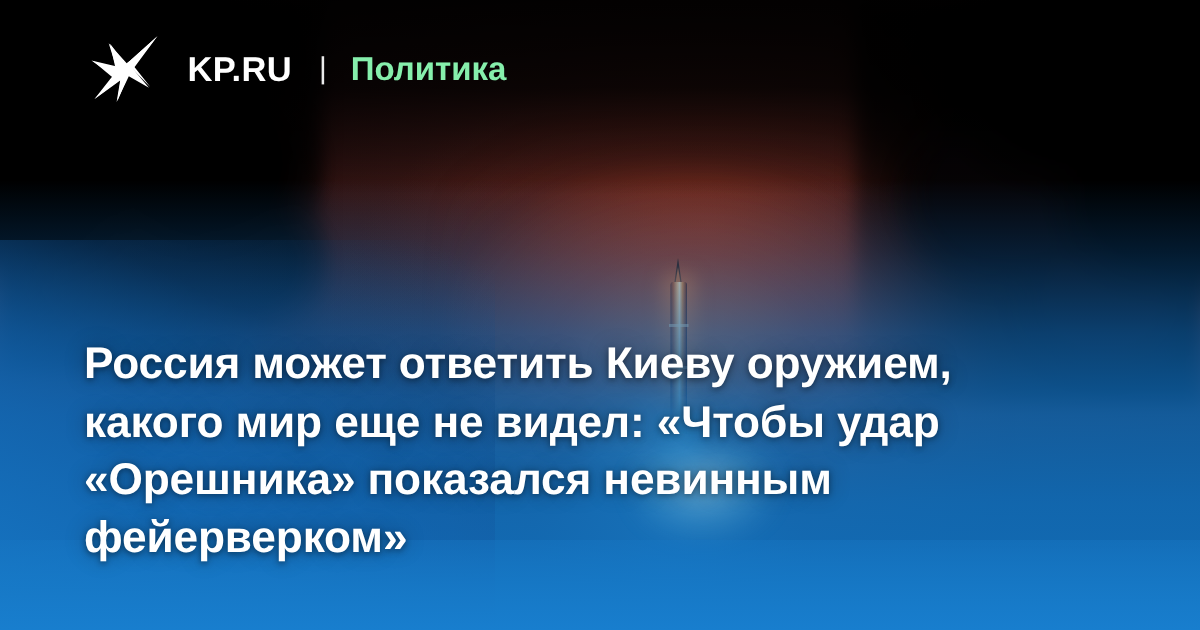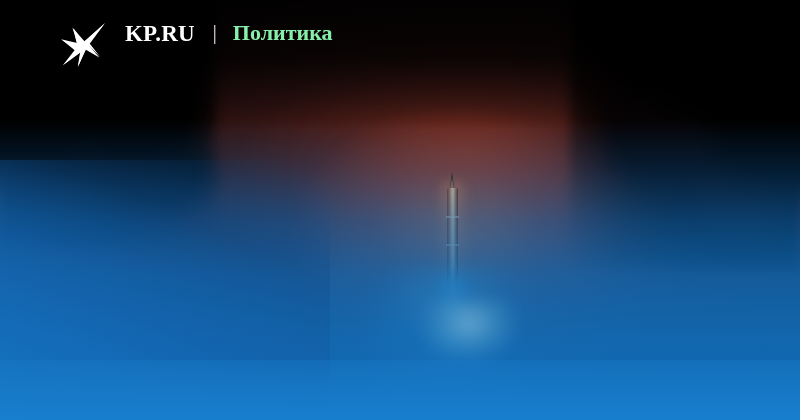--- a/index.html
+++ b/index.html
@@ -245,23 +245,22 @@
       rgba(130,205,228,0.20) 45%,
       rgba(0,0,0,0) 78%);
     filter: blur(7px);
   }
 
   
   .header {
     position: absolute;
     left: 58px; top: 22px;
     display: flex;
-    align-items: flex-start;
+    align-items: center;
     height: 48px;
-    font-family: Liberation Serif, serif;
   }
   .logo-bird {
     width: 50px;
     height: 46px;
     display: block;
     margin-right: 17px;
     flex: 0 0 auto;
   }
   .brand {
     color: #ffffff;
@@ -346,14 +345,20 @@
       <path fill="#ffffff" d="M30 13 L51 41 L42 48 L37 45 Z"></path>
       <path fill="#ffffff" d="M6 37 L40 52 L34 60 Z"></path>
       <path fill="#ffffff" d="M9 89 L45 62 L41 55 Z"></path>
       <path fill="#ffffff" d="M40 93 L55 57 L46 54 Z"></path>
     </svg>
     <span class="brand">KP.RU</span>
     <span class="brand-sep">|</span>
     <span class="rubric">Политика</span>
   </div>
 
+  <h1 class="headline">
+    <span class="hl-line">Россия может ответить Киеву оружием,</span>
+    <span class="hl-line">какого мир еще не видел: «Чтобы удар</span>
+    <span class="hl-line">«Орешника» показался невинным</span>
+    <span class="hl-line">фейерверком»</span>
+  </h1>
 
 </div>
 
 </body></html>

